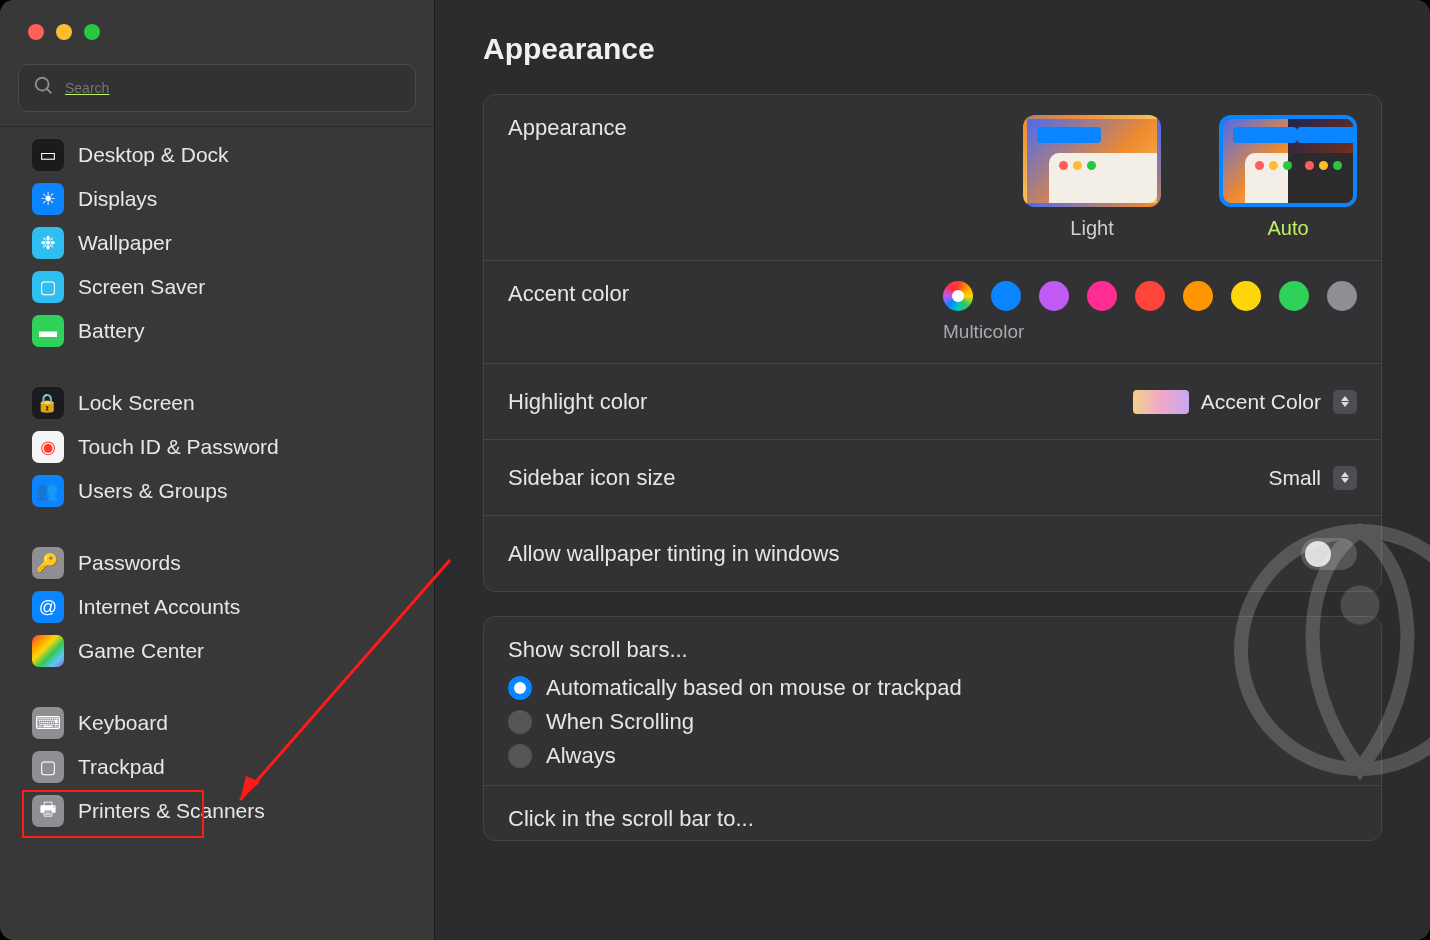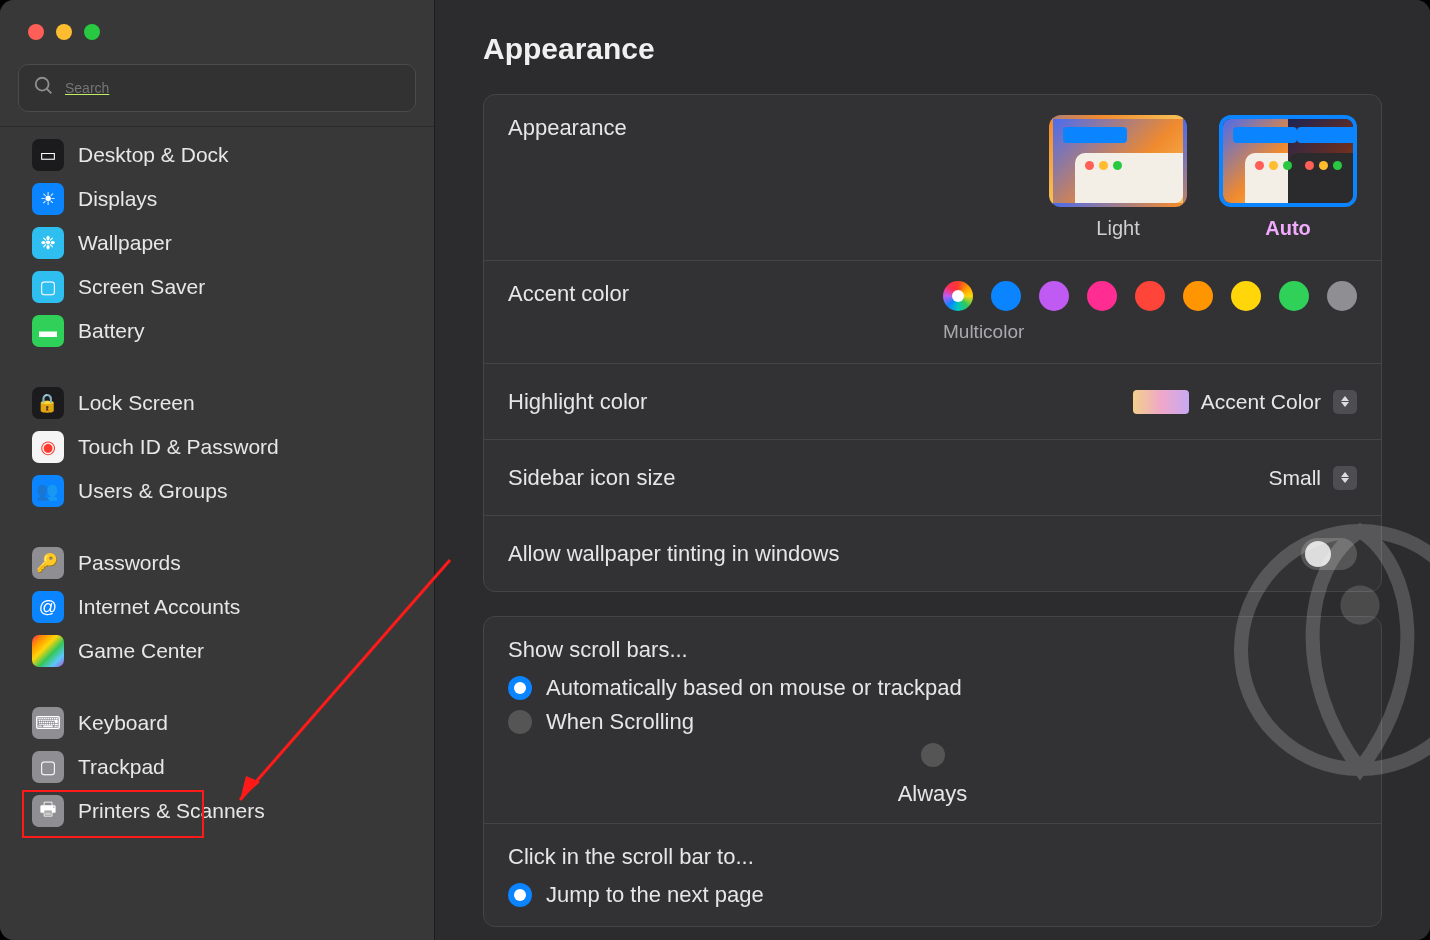--- a/index.html
+++ b/index.html
@@ -28,26 +28,26 @@
 
   
   .main { flex:1; height:100%; background:#2c2c2e; padding:32px 48px 0 48px; overflow:hidden; }
   .page-title{ font-size:30px; font-weight:700; color:#f0f0f0; margin-bottom:28px; }
   .card { background:#323234; border:1px solid #454547; border-radius:12px; margin-bottom:24px; }
   .row { display:flex; align-items:center; justify-content:space-between; padding:20px 24px; min-height:76px; }
   .row + .row, .row.bordered { border-top:1px solid #454547; }
   .row-label{ font-size:22px; color:#e6e6e8; }
 
   
-  .thumbs { display:flex; gap:32px; align-items:flex-start;}
+  .thumbs { display:flex; gap:58px; align-items:flex-start;}
   .thumb { display:flex; flex-direction:column; align-items:center; gap:10px; cursor:pointer;}
   .thumb-box { width:138px; height:92px; border-radius:12px; position:relative; overflow:hidden; border:4px solid transparent;}
   .thumb.selected .thumb-box { border-color:#0a84ff; }
   .thumb-label{font-size:20px;color:#cfcfd1;}
-  .thumb.selected .thumb-label{font-weight:700;color:#f0abfc;}
+  .thumb.selected .thumb-label{font-weight:400;color:#bef264;}
   .tb-bg-light{background:linear-gradient(135deg,#4a6cf0,#f08a2e 60%,#f7c259);}
   .tb-bg-dark{background:linear-gradient(135deg,#1d2452,#6b2e1f 60%,#a85a24);}
   .tb-bar{position:absolute;top:8px;left:10px;width:64px;height:16px;border-radius:4px;background:#0a84ff;}
   .tb-win{position:absolute;bottom:0;left:22px;right:0;top:34px;border-top-left-radius:10px;}
   .tb-win.light{background:#f4efe6;}
   .tb-win.dark{background:#2b2b2d;}
   .tb-dots{position:absolute;top:42px;left:32px;display:flex;gap:5px;}
   .tb-dots span{width:9px;height:9px;border-radius:50%;}
   .d-r{background:#ff5f57;}.d-y{background:#febc2e;}.d-g{background:#28c840;}
   .thumb-auto .half{position:absolute;top:0;bottom:0;width:50%;}
@@ -276,30 +276,26 @@
     <div class="card">
       <div class="section-head">Show scroll bars...</div>
       <div class="radio-opt">
           <div class="radio checked"></div>
           <span>Automatically based on mouse or trackpad</span>
         </div>
       <div class="radio-opt">
           <div class="radio"></div>
           <span>When Scrolling</span>
         </div>
-      <div class="radio-opt" style="padding-bottom:16px;flex-direction:column;">
+      <div class="radio-opt" style="padding-bottom:16px;">
           <div class="radio"></div>
           <span>Always</span>
         </div>
 
       <div class="section-head" style="border-top:1px solid #454547">Click in the scroll bar to...</div>
-      <div class="radio-opt" style="padding-bottom:18px;">
-          <div class="radio checked"></div>
-          <span>Jump to the next page</span>
-        </div>
     </div>
   </div>
 
   <div class="annot-box"></div>
   <svg class="annot-arrow" width="260" height="280">
     <line x1="240" y1="10" x2="30" y2="250"></line>
     <polygon points="30,250 50,232 36,226"></polygon>
   </svg>
 
   <div class="watermark">

